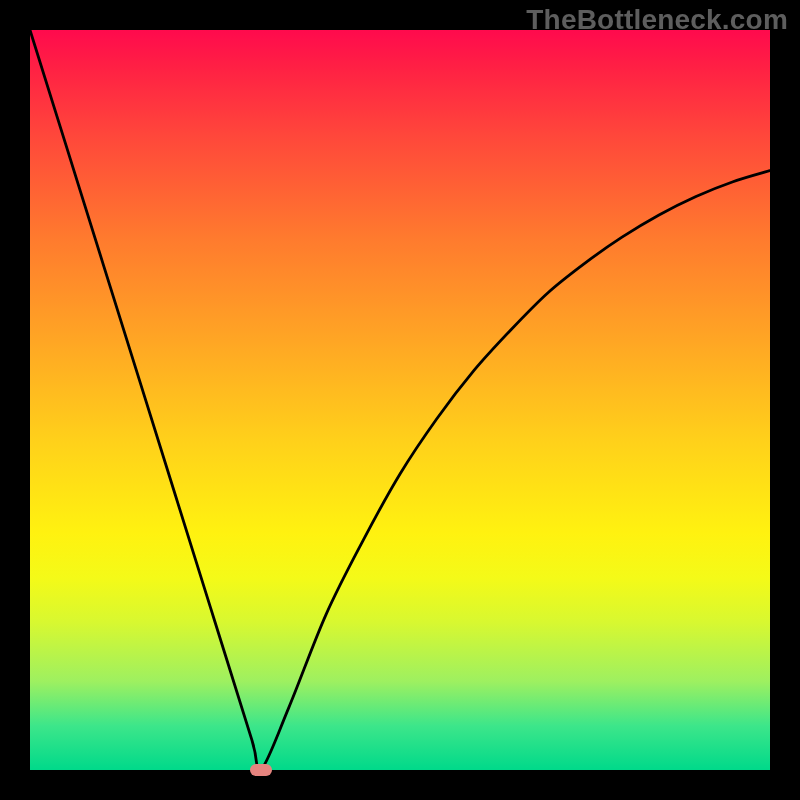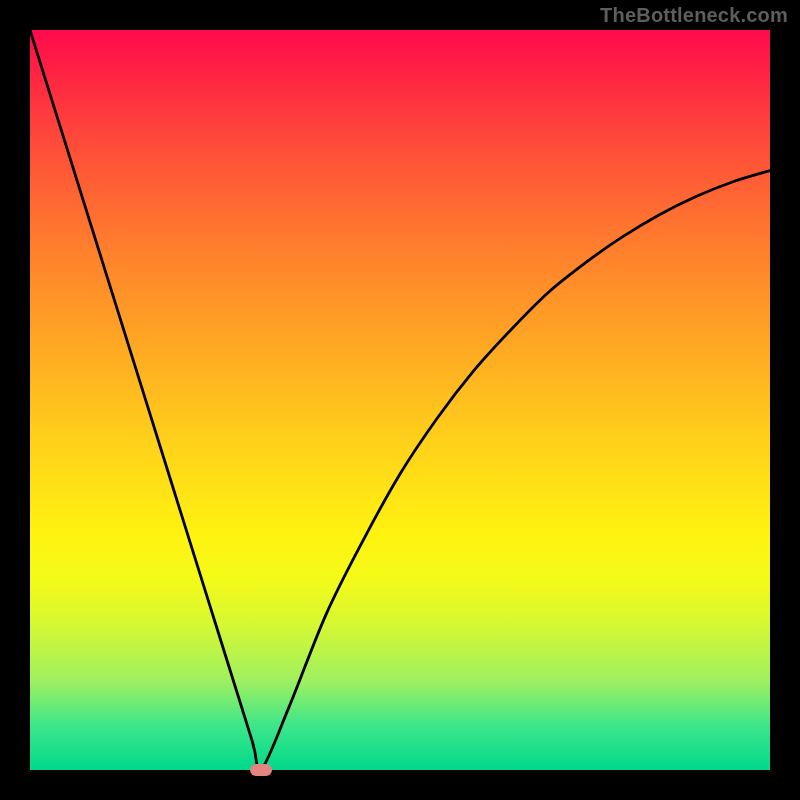--- a/index.html
+++ b/index.html
@@ -8,21 +8,21 @@
     height: 800px;
     background: #000;
     overflow: hidden;
     position: relative;
   }
   .watermark {
     position: absolute;
     top: 4px;
     right: 12px;
     font-family: Arial, Helvetica, sans-serif;
-    font-size: 20px;
+    font-size: 28px;
     font-weight: 600;
     color: #5e5e5e;
     z-index: 10;
     letter-spacing: 0.2px;
     text-align: right;
   }
   .plot-wrap {
     position: absolute;
     left: 30px;
     top: 30px;

